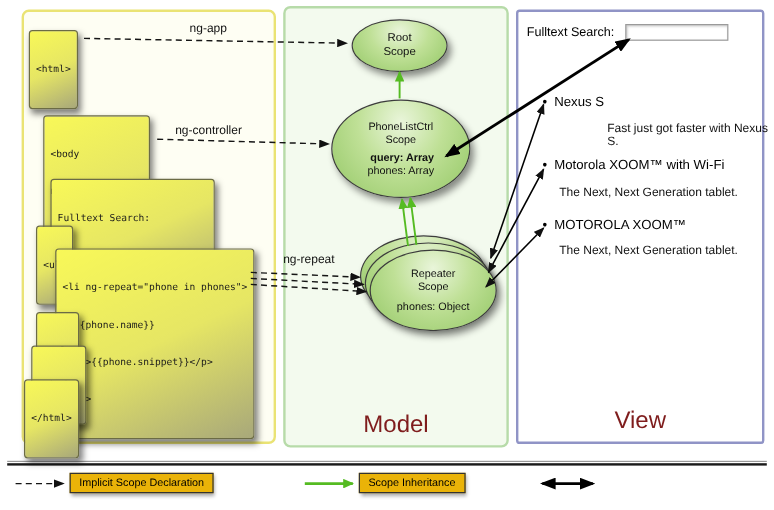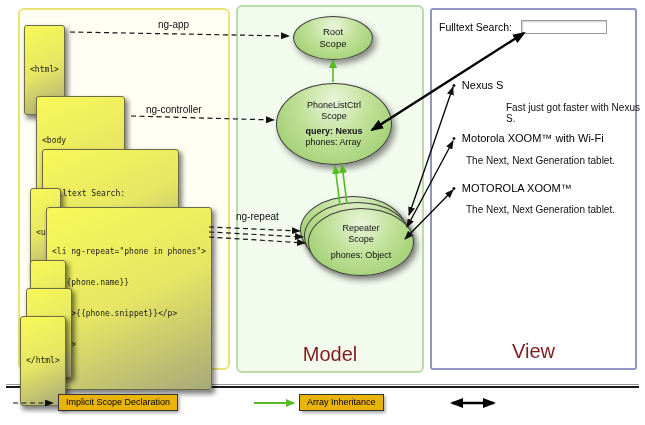--- a/index.html
+++ b/index.html
@@ -11,35 +11,35 @@
   .panel { position:absolute; border-radius:6px; z-index:1; }
   #panel-template { left:18px; top:8px;  width:208px; height:358px; border:2px solid #eae374; background:#fefef3; }
   #panel-model    { left:236px; top:5px; width:184px; height:364px; border:2px solid #b7dba9; background:#f3faee; }
   #panel-view     { left:430px; top:8px; width:203px; height:358px; border:2px solid #9094c6; background:#ffffff; border-radius:3px; }
   .panel-label { position:absolute; bottom:5px; left:0; right:0; text-align:center; font-size:20px; color:#7f1d1d; }
 
   
   .code-box {
     position:absolute; z-index:10;
     font-family:"DejaVu Sans Mono", monospace; font-size:8px; line-height:1.3;
-    color:#1a1a1a; white-space:pre; padding:18px 5px;
+    color:#1a1a1a; white-space:pre; padding:6px 5px;
     border:1px solid #6b6b45; border-radius:3px;
     background:linear-gradient(155deg,#f8f858 0%,#e6e664 50%,#a8a87a 100%);
     box-shadow:2.5px 3.5px 5px rgba(0,0,0,0.5);
   }
   .bold { font-weight:bold; }
 
   
   .scope {
     position:absolute; z-index:10; border-radius:50%;
     border:1px solid #3c3c3c;
     background:radial-gradient(ellipse at 50% 22%, #e9f5da 0%, #bfe096 45%, #93c765 100%);
     box-shadow:3px 4px 6px rgba(0,0,0,0.45);
     display:flex; flex-direction:column; align-items:center; justify-content:center;
-    text-align:left; font-size:9px; line-height:1.25; color:#111;
+    text-align:right; font-size:9px; line-height:1.25; color:#111;
   }
   #scope-root      { left:293px; top:16px;  width:78px;  height:42px; font-size:9.5px; }
   #scope-phonelist { left:276px; top:83px;  width:114px; height:80px; }
   #scope-rep-back  { left:300px; top:196px; width:104px; height:66px; }
   #scope-rep-mid   { left:304px; top:202px; width:104px; height:66px; }
   #scope-rep-front { left:308px; top:208px; width:104px; height:66px; }
   .scope-props { margin-top:4px; }
 
   
   #svg-arrows { position:absolute; left:0; top:0; z-index:30; pointer-events:none; }
@@ -134,21 +134,21 @@
 
   <div class="scope" id="scope-root">
     <div>Root</div>
     <div>Scope</div>
   </div>
 
   <div class="scope" id="scope-phonelist">
     <div>PhoneListCtrl</div>
     <div>Scope</div>
     <div class="scope-props">
-      <div class="bold">query: Nexus</div>
+      <div class="bold">query: Array</div>
       <div>phones: Array</div>
     </div>
   </div>
 
   <div class="scope" id="scope-rep-back"></div>
   <div class="scope" id="scope-rep-mid"></div>
   <div class="scope" id="scope-rep-front">
     <div>Repeater</div>
     <div>Scope</div>
     <div class="scope-props">
@@ -178,21 +178,21 @@
   <div class="view-item-title" id="vt3">
     <span>•</span>
     <span>MOTOROLA XOOM™</span>
   </div>
   <div class="view-item-snippet" id="vs3">The Next, Next Generation tablet.</div>
 
   <div class="divider" id="divider-1"></div>
   <div class="divider" id="divider-2"></div>
 
   <div class="legend-box" id="legend-implicit">Implicit Scope Declaration</div>
-  <div class="legend-box" id="legend-inheritance">Array Inheritance</div>
+  <div class="legend-box" id="legend-inheritance">Scope Inheritance</div>
 
   <svg id="svg-arrows" width="645" height="425">
     <defs>
       <marker id="mE" markerUnits="userSpaceOnUse" markerWidth="9" markerHeight="7" refX="8" refY="3.5" orient="auto">
         <path d="M0,0 L9,3.5 L0,7 Z" fill="#111"></path>
       </marker>
       <marker id="mS" markerUnits="userSpaceOnUse" markerWidth="9" markerHeight="7" refX="8" refY="3.5" orient="auto-start-reverse">
         <path d="M0,0 L9,3.5 L0,7 Z" fill="#111"></path>
       </marker>
       <marker id="mEb" markerUnits="userSpaceOnUse" markerWidth="13" markerHeight="10" refX="11" refY="5" orient="auto">

